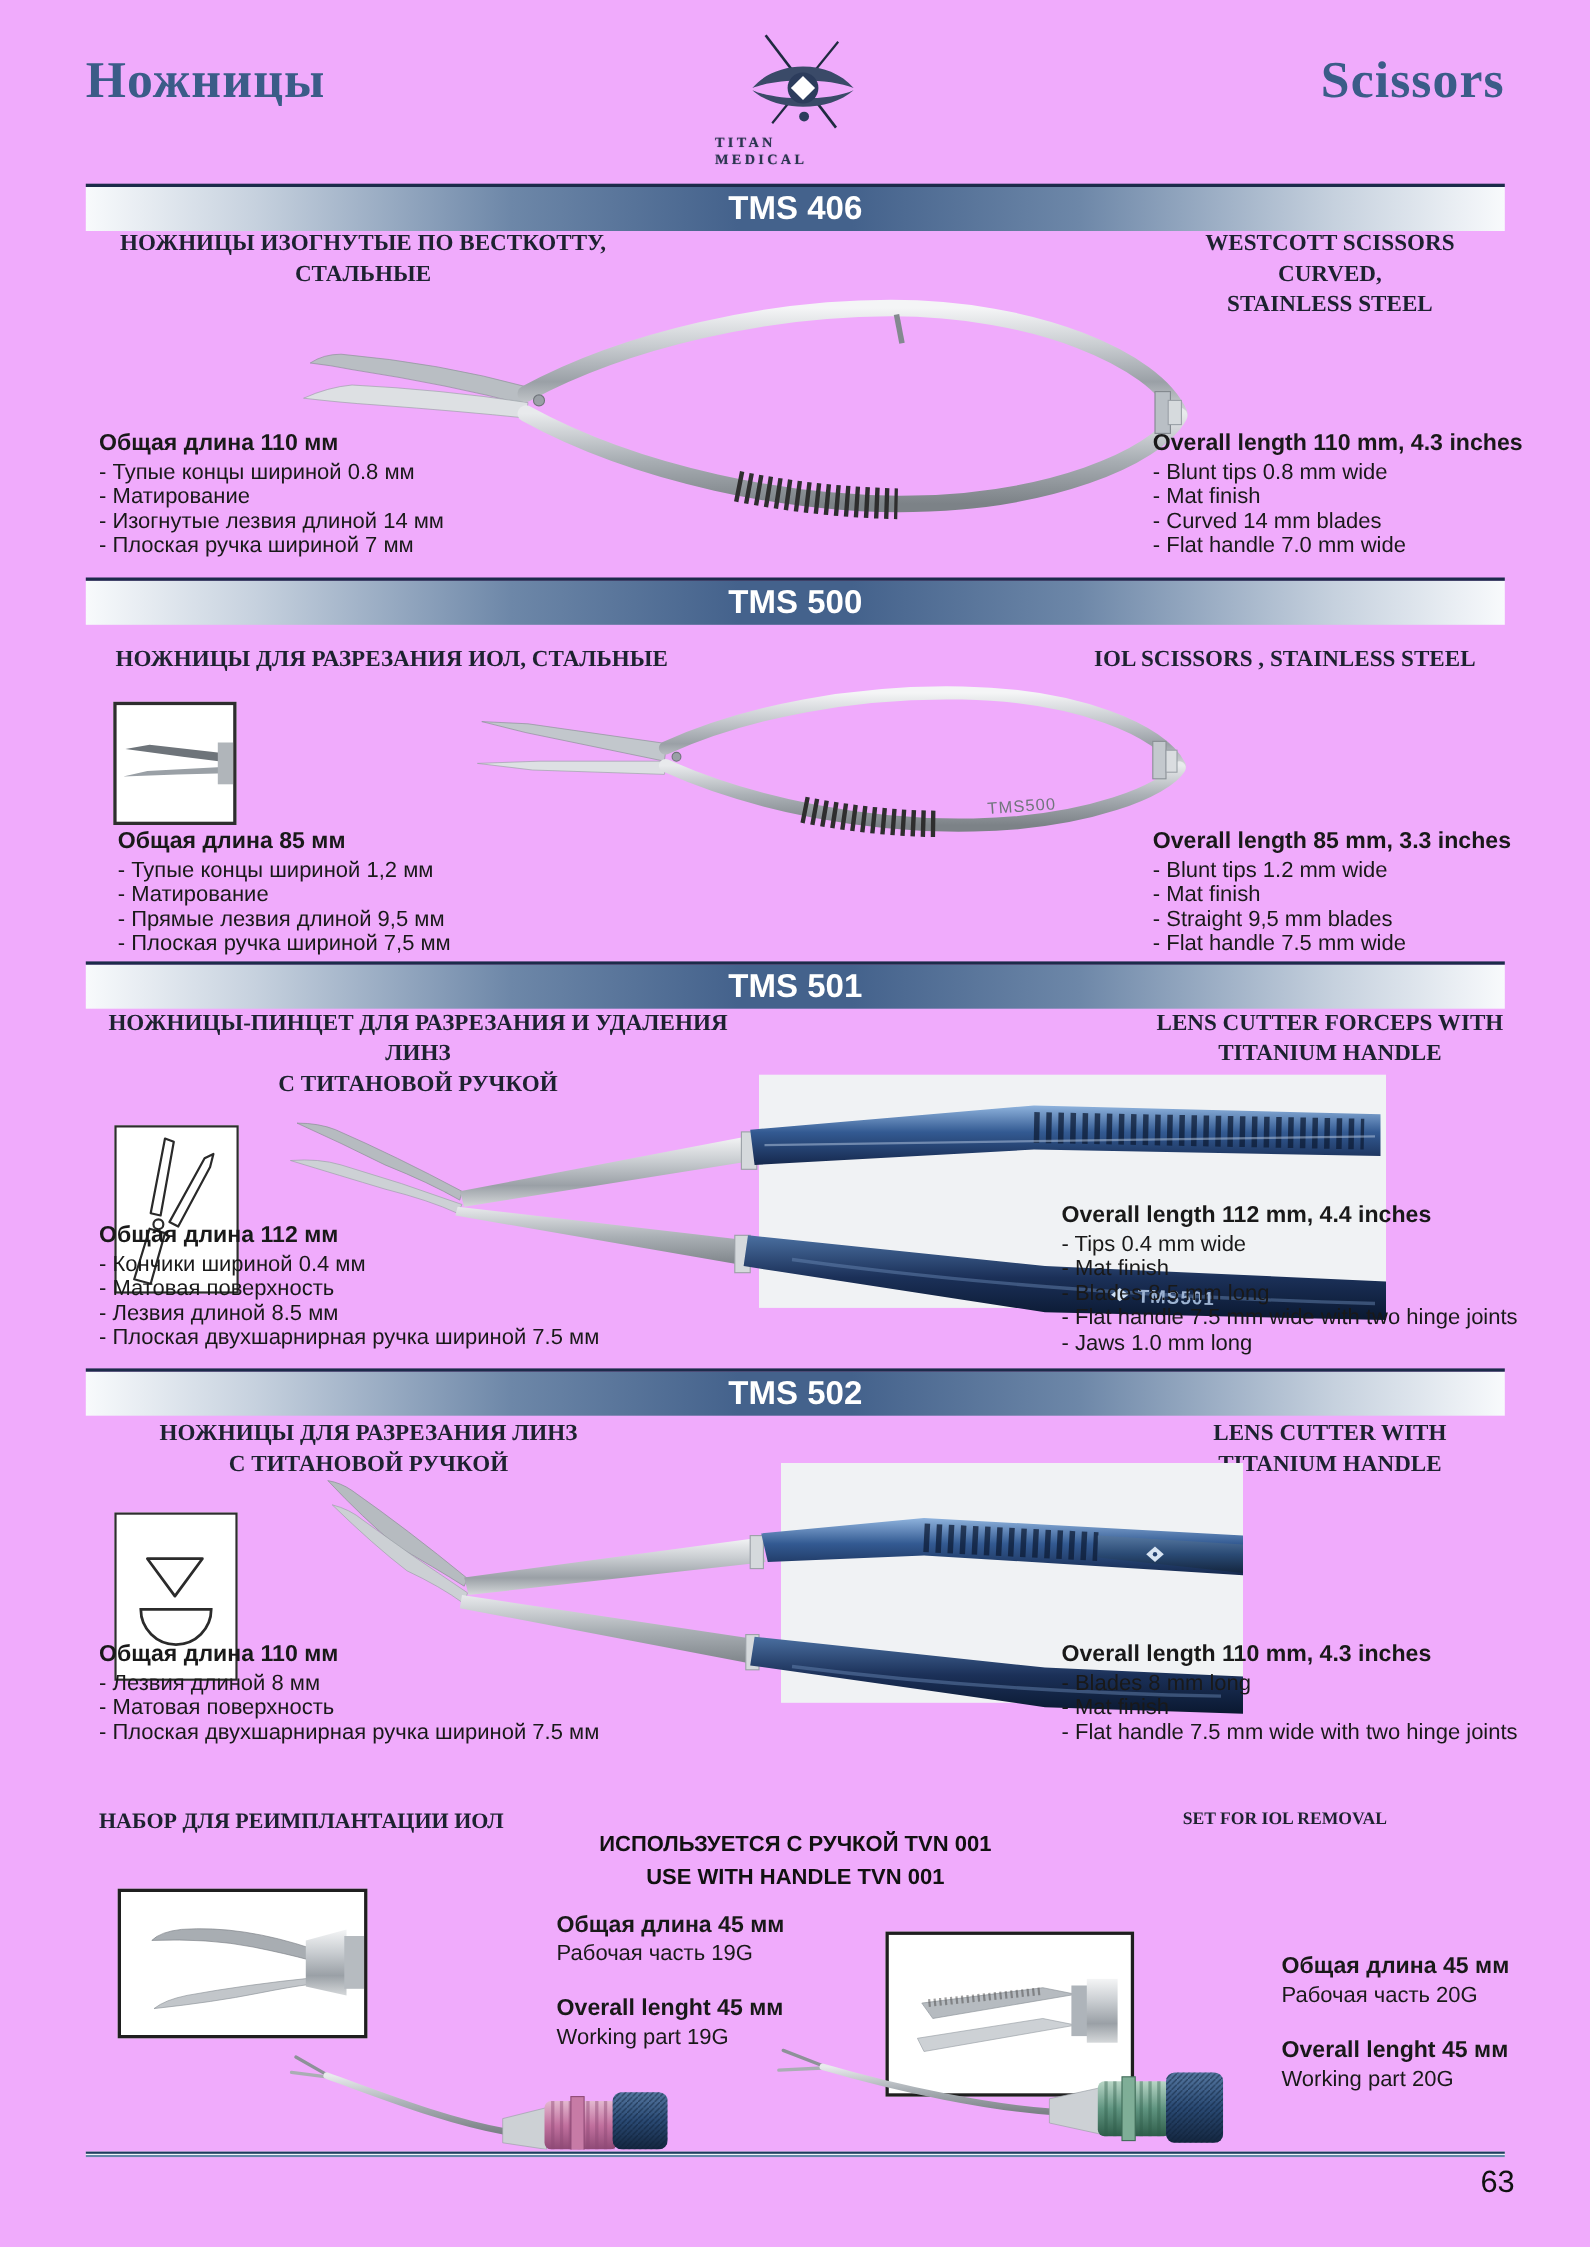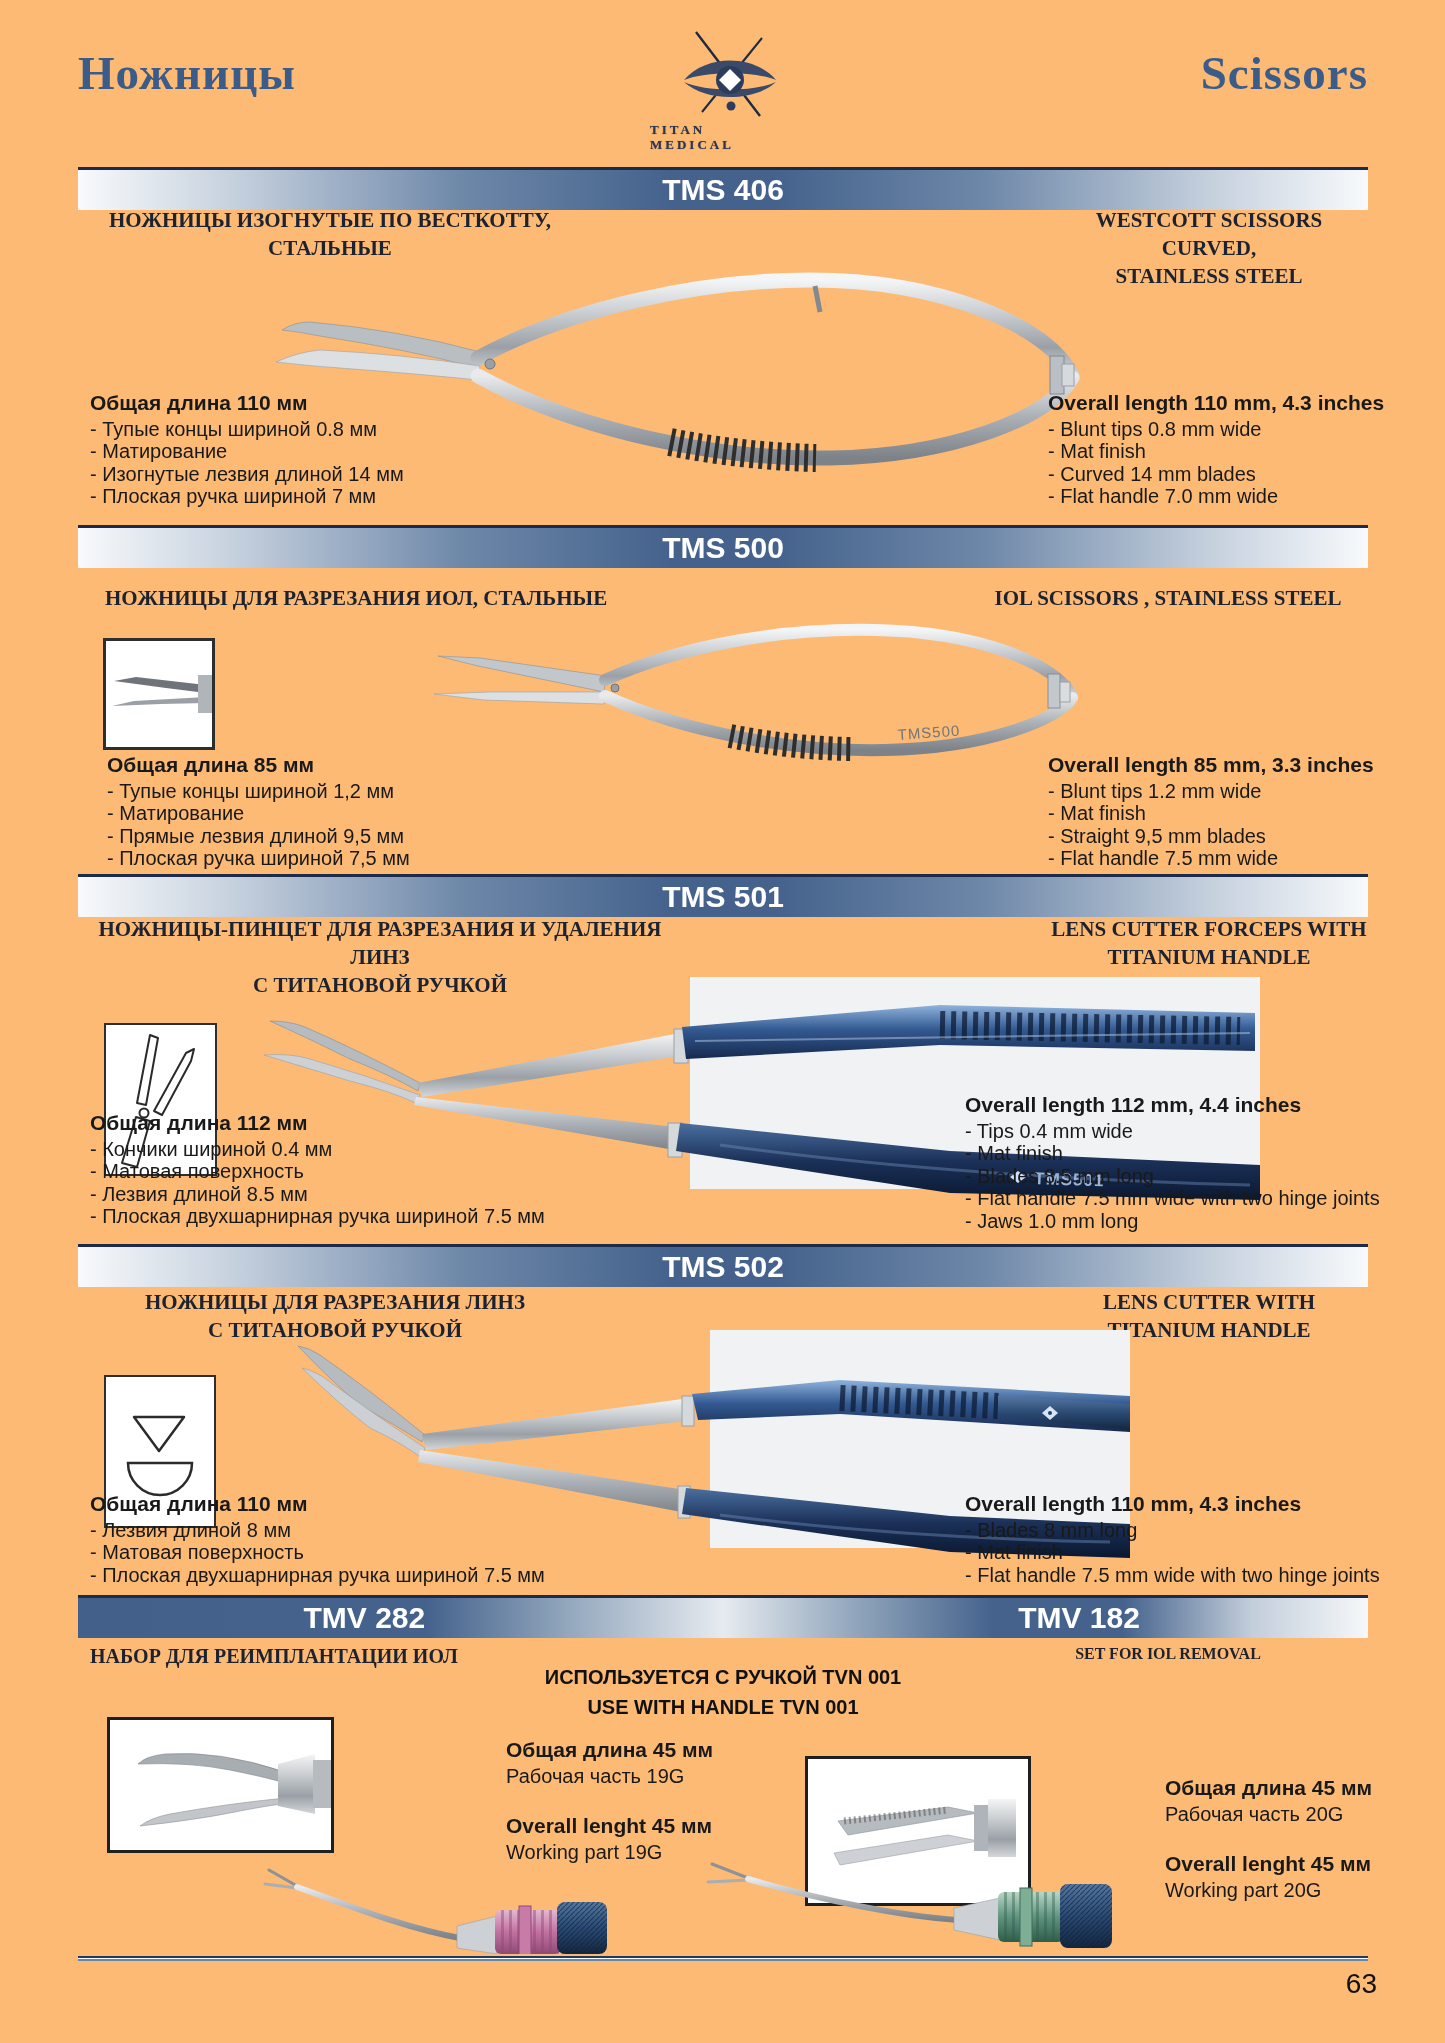--- a/index.html
+++ b/index.html
@@ -1,19 +1,19 @@
 <!DOCTYPE html>
 <html><head>
 <meta charset="utf-8">
 <style>
   * { margin:0; padding:0; box-sizing:border-box; }
   html,body { background:#888; }
   .page {
     position:relative; width:1445px; height:2043px; margin:0 auto;
-    background:#fdba74; overflow:hidden;
+    background:#f0abfc; overflow:hidden;
     font-family:"Liberation Sans", sans-serif; color:#161616;
   }
   .abs { position:absolute; }
 
   
   .page-title {
     font-family:"Liberation Serif", serif; font-weight:bold;
     font-size:47px; color:#3b5c88; letter-spacing:1px;
   }
   .brand { text-align:left; color:#2b3550; }
@@ -131,24 +131,20 @@
     <span>TMS 406</span>
   </div>
   <div class="abs banner" style="top:525px">
     <span>TMS 500</span>
   </div>
   <div class="abs banner" style="top:874px">
     <span>TMS 501</span>
   </div>
   <div class="abs banner" style="top:1244px">
     <span>TMS 502</span>
-  </div>
-  <div class="abs banner split" style="top:1595px">
-    <span class="half-label" style="left:22.2%">TMV 282</span>
-    <span class="half-label" style="left:77.6%">TMV 182</span>
   </div>
 
   <div class="abs sec-title" style="left:1050px;top:206px;width:318px">WESTCOTT  SCISSORS CURVED,
 STAINLESS STEEL</div>
   <div class="abs sec-title" style="left:85px;top:206px;width:490px">НОЖНИЦЫ ИЗОГНУТЫЕ ПО ВЕСТКОТТУ,
 СТАЛЬНЫЕ</div>
 
   <svg class="abs" style="left:250px;top:246px" width="855" height="255" viewBox="0 0 855 255">
     <path d="M230,106 Q150,84 60,76 Q44,76 32,84 Q50,86 70,90 Q160,104 228,122 Z" fill="#b9bec3" stroke="#8a9096" stroke-width="0.6"></path>
     <path d="M230,120 Q150,108 70,104 Q48,106 26,116 Q60,120 90,122 Q170,128 228,134 Z" fill="#dde0e3" stroke="#9aa0a6" stroke-width="0.6"></path>

